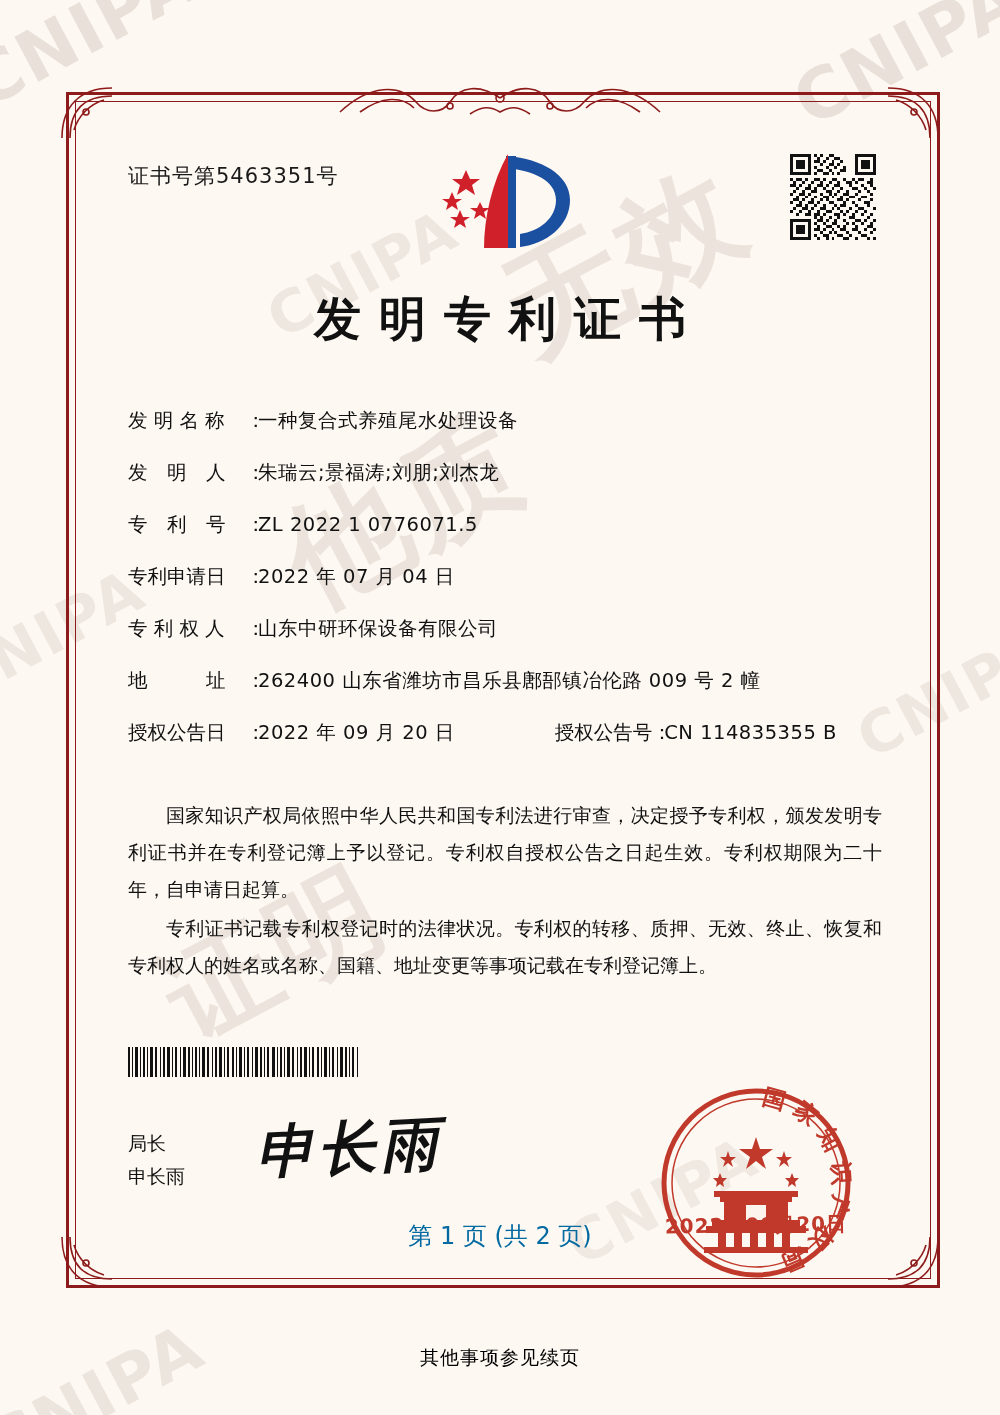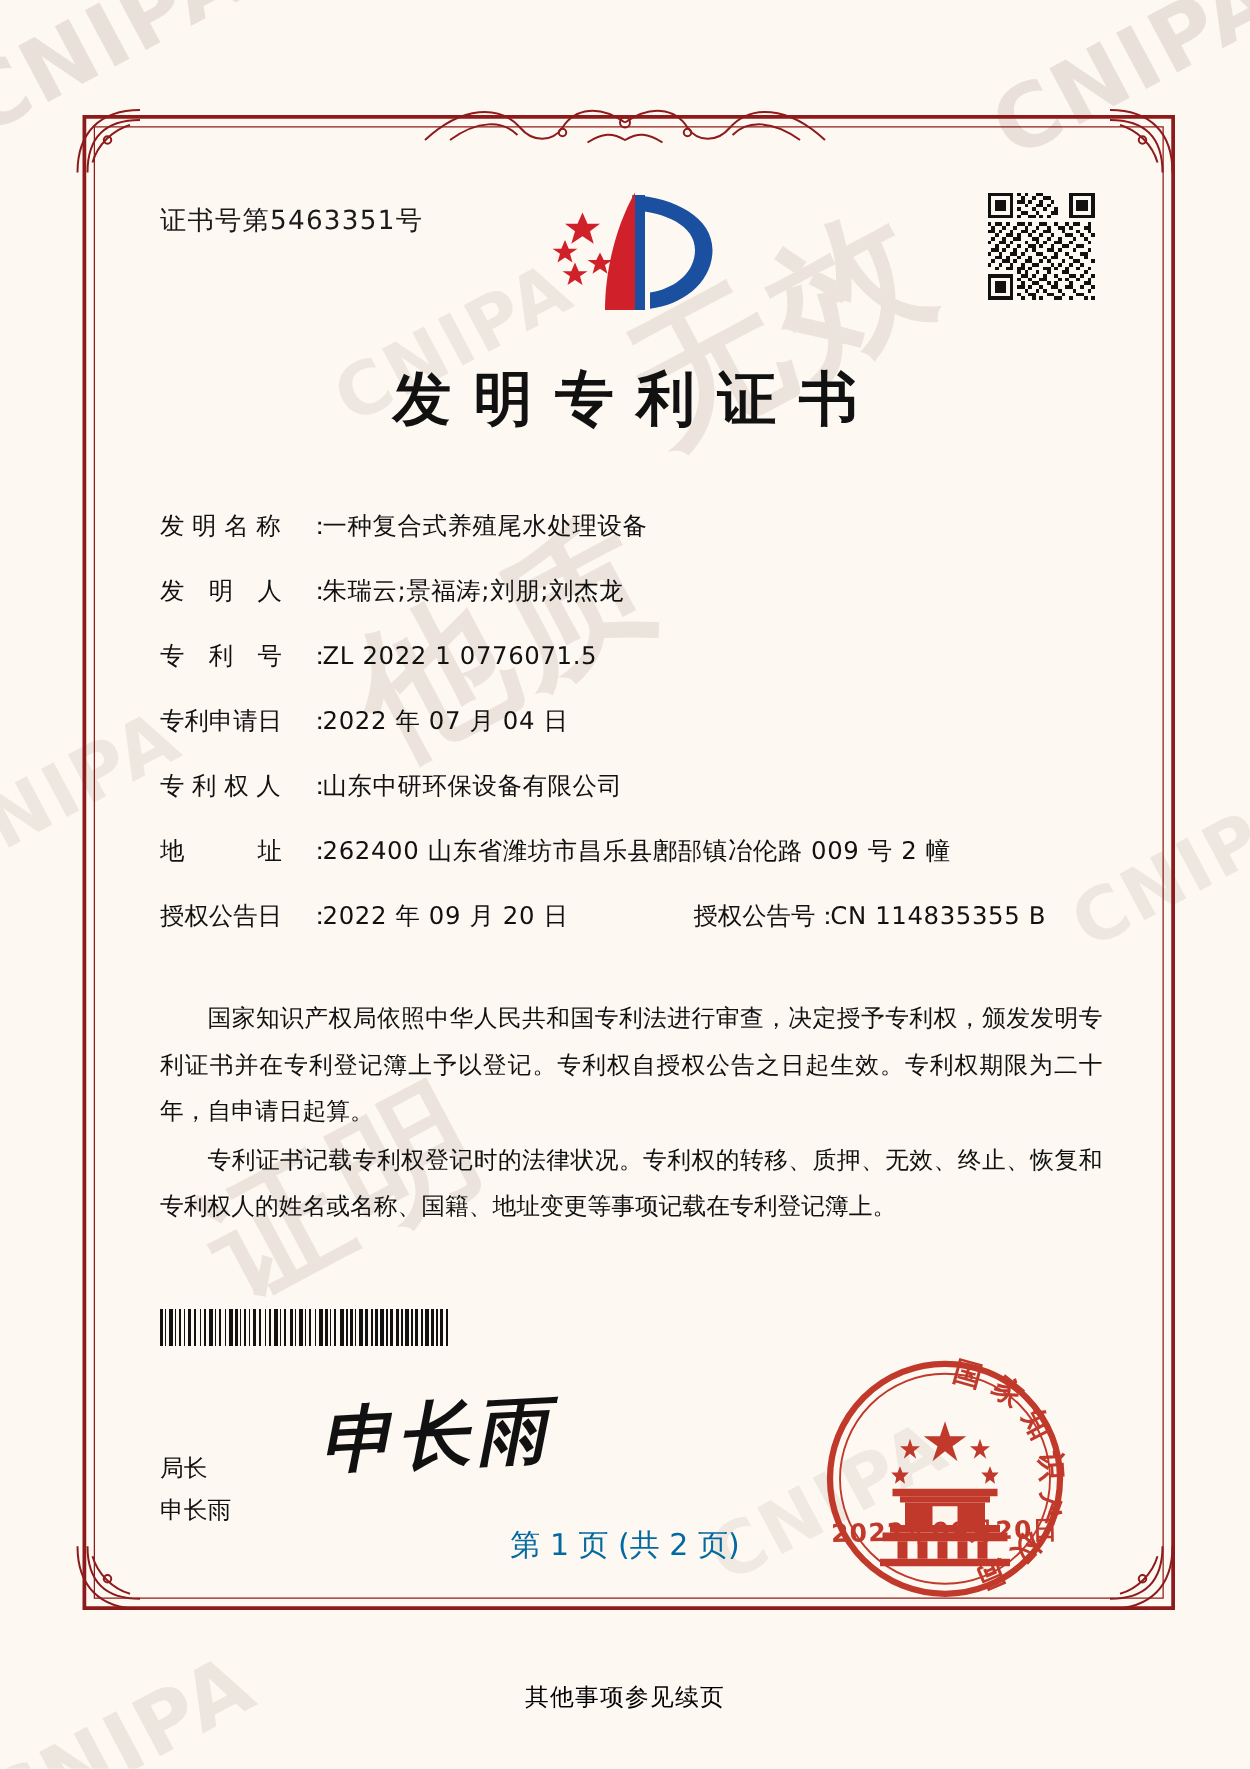--- a/index.html
+++ b/index.html
@@ -89,21 +89,21 @@
   .row-inline .seg2{margin-left:100px;}
 
   .para{
     position:absolute;left:62px;right:52px;top:705px;
     font-size:19px;line-height:1.95;color:#111;text-align:justify;
   }
   .para p{margin:0 0 2px 0;text-indent:2em;}
 
   .barcode{position:absolute;left:62px;top:955px;height:30px;}
 
-  .sign-block{position:absolute;left:62px;top:1035px;margin-top:32px;}
+  .sign-block{position:absolute;left:62px;top:1035px;}
   .sign-label{font-size:19px;color:#111;line-height:1.75;}
   .signature{
     position:absolute;left:190px;top:1018px;
     font-family:"DejaVu Serif","Liberation Serif",serif;
     font-size:58px;color:#111;font-style:italic;font-weight:700;
     letter-spacing:4px;transform:rotate(-3deg);
   }
 
   .seal{position:absolute;right:72px;top:985px;width:212px;height:212px;}
   .seal-date{

